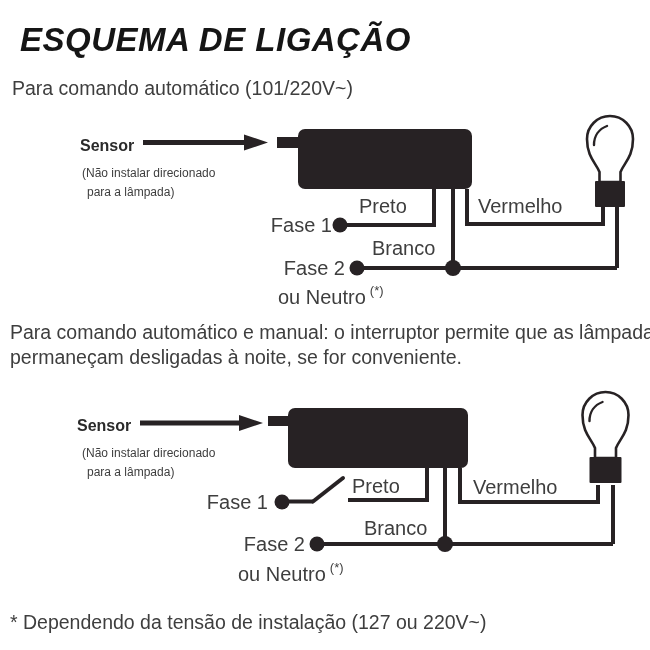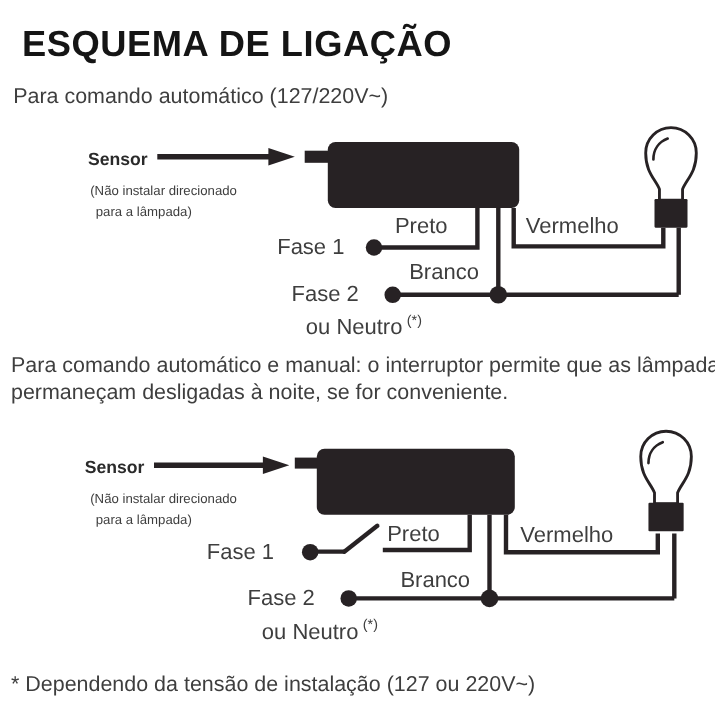--- a/index.html
+++ b/index.html
@@ -12,46 +12,46 @@
   html,body{margin:0;padding:0;}
   body{
     width:650px;height:650px;position:relative;overflow:hidden;
     background:var(--background);
     font-family:"Liberation Sans","DejaVu Sans",sans-serif;
     color:var(--body-text);
   }
   .abs{position:absolute;white-space:nowrap;}
   .title{
     left:20px;top:21px;font-size:33px;font-weight:700;
-    color:var(--title-text);letter-spacing:.5px;
+    color:var(--title-text);letter-spacing:.5px;font-style:italic;
   }
   .bodytext{font-size:19.5px;color:var(--body-text);}
   .subtitle{left:12px;top:77px;}
   .para{left:10px;top:320px;line-height:24.5px;white-space:nowrap;}
   .footnote{left:10px;top:611px;text-align:center;}
   .diagram{position:absolute;left:0;width:650px;}
   .diagram svg{position:absolute;left:0;top:0;display:block;}
   .d1{top:110px;height:200px;}
   .d2{top:390px;height:215px;}
   .lbl{position:absolute;font-size:20px;color:var(--body-text);line-height:23px;}
   .lbl.center{text-align:left;}
-  .lbl.right{text-align:left;}
+  .lbl.right{text-align:right;}
   .sensor-lbl{font-size:16px;font-weight:700;color:#2a2a2a;}
   .note{font-size:12px;color:var(--body-text);line-height:18px;}
   .supref{font-size:13px;position:relative;top:-1px;margin-left:4px;vertical-align:super;}
   .ink-f{fill:var(--ink);}
   .ink-s{stroke:var(--ink);fill:none;}
   .glass{fill:#ffffff;stroke:var(--ink);}
 </style>
 </head>
 <body>
 
 <div class="abs title">ESQUEMA DE LIGAÇÃO</div>
 
-<div class="abs bodytext subtitle">Para comando automático (127/220V~)</div>
+<div class="abs bodytext subtitle">Para comando automático (101/220V~)</div>
 
 <div class="diagram d1">
   <svg width="650" height="200" viewBox="0 0 650 200">
 
     <g>
       <line class="ink-s" x1="143" y1="32.5" x2="247" y2="32.5" stroke-width="5"></line>
       <polygon class="ink-f" points="244,24.5 268,32.5 244,40.5"></polygon>
     </g>
 
     <rect class="ink-f" x="277" y="27" width="23" height="11"></rect>

